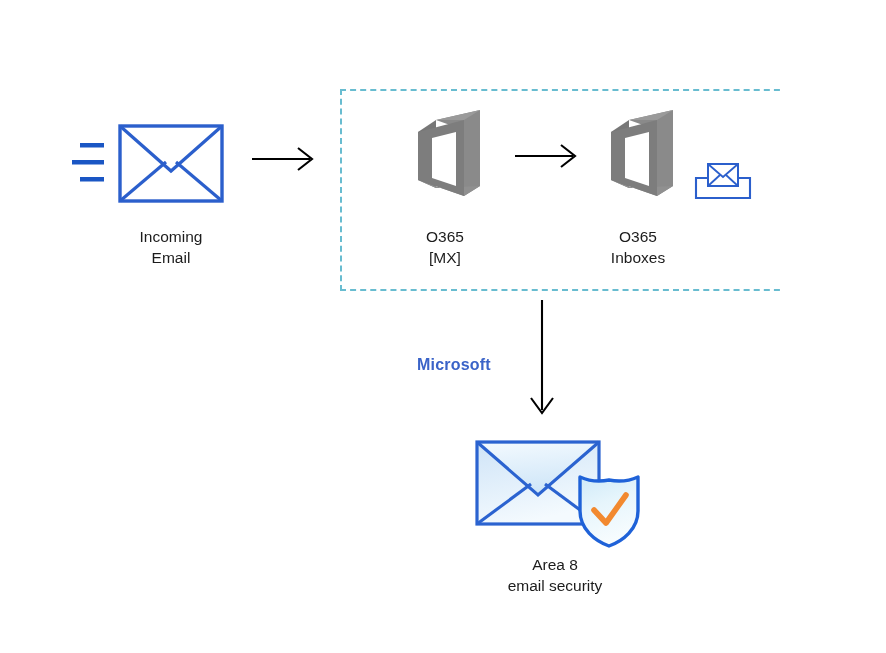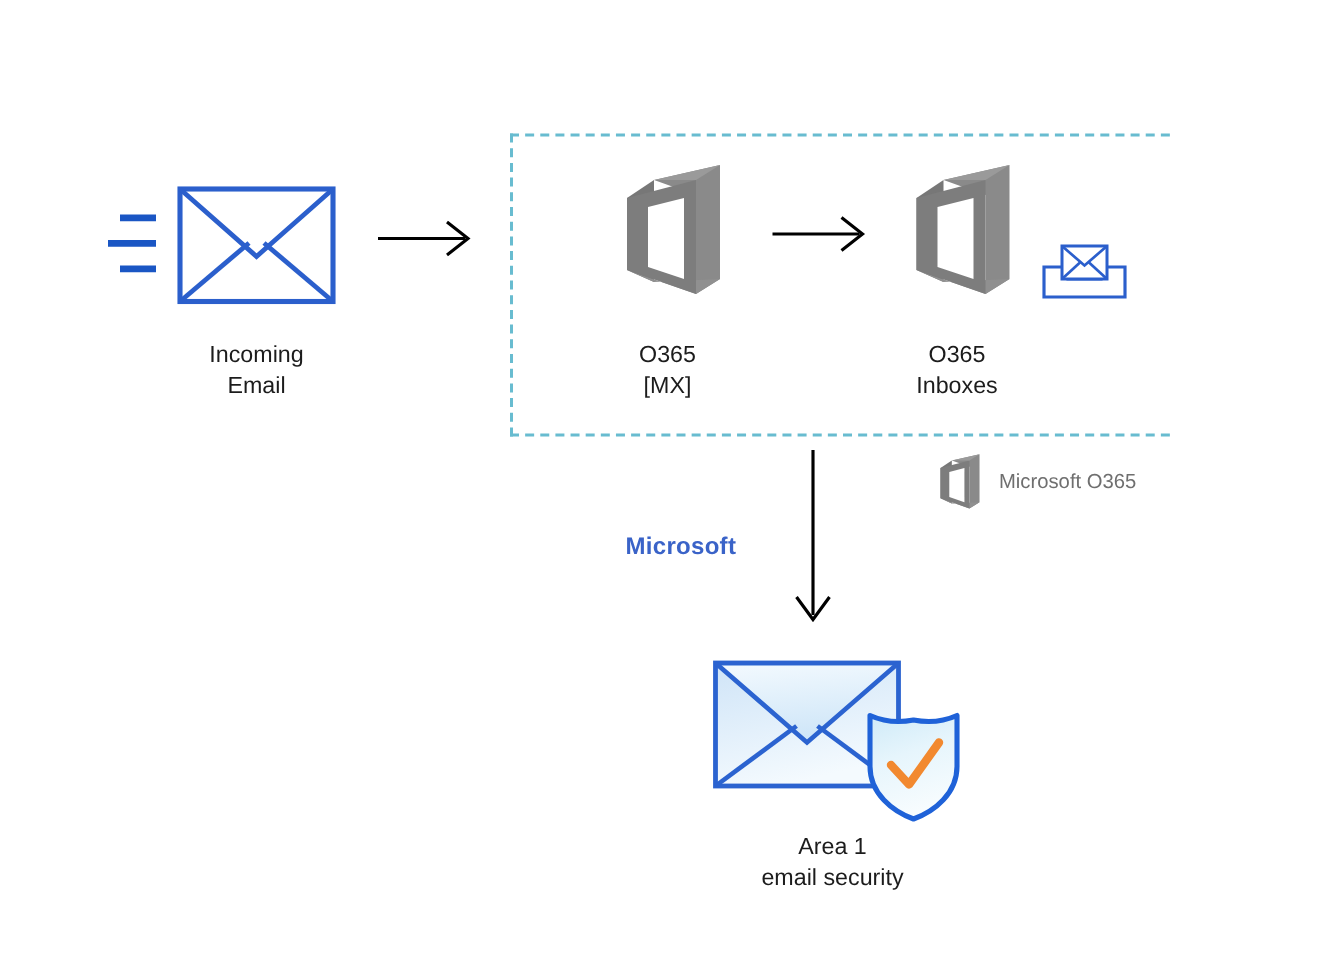--- a/index.html
+++ b/index.html
@@ -125,31 +125,20 @@
   <svg class="abs" style="left:692px; top:160px;" width="62" height="42" viewBox="0 0 62 42">
 
     <path d="M4 18 L20 18 L20 26 L42 26 L42 18 L58 18 L58 38 L4 38 Z" fill="#ffffff" stroke="#2b5fcc" stroke-width="2.1" stroke-linejoin="miter"></path>
 
     <rect x="16" y="4" width="30" height="22" fill="#ffffff" stroke="#2b5fcc" stroke-width="2"></rect>
     <path d="M16 4 L31 17 L46 4" fill="none" stroke="#2b5fcc" stroke-width="1.8"></path>
     <path d="M16 26 L28 15" fill="none" stroke="#2b5fcc" stroke-width="1.8"></path>
     <path d="M46 26 L34 15" fill="none" stroke="#2b5fcc" stroke-width="1.8"></path>
   </svg>
 
-  <div class="abs" style="left:620px; top:302px; width:200px; height:44px;">
-    <svg class="abs" style="left:0px; top:0px;" width="40" height="42" viewBox="0 0 82 100">
-      <path d="M28 12 L72 2 L72 78 L56 88 L56 22 Z" fill="#8a8a8a"></path>
-      <path d="M10 24 L28 12 L28 80 L10 72 Z" fill="#777777"></path>
-      <path d="M10 72 L28 80 L72 78 L56 88 Z" fill="#909090"></path>
-      <path d="M10 24 L56 12 L56 88 L10 72 Z" fill="#7d7d7d"></path>
-      <path d="M24 30 L48 24 L48 78 L24 70 Z" fill="#ffffff"></path>
-      <path d="M28 12 L72 2 L56 12 Z" fill="#9a9a9a"></path>
-    </svg>
-    <div class="abs label-legend" style="left:46px; top:11px;">Microsoft O365</div>
-  </div>
 
   <svg class="abs" style="left:522px; top:300px;" width="40" height="120" viewBox="0 0 40 120">
     <line x1="20" y1="0" x2="20" y2="110" stroke="#000000" stroke-width="2.1"></line>
     <path d="M9 98 L20 113 L31 98" fill="none" stroke="#000000" stroke-width="2.1" stroke-linecap="butt" stroke-linejoin="miter"></path>
   </svg>
 
   <div class="abs label-journaling" style="left:417px; top:356px;">Microsoft</div>
 
   <div class="abs" style="left:455px; top:432px; width:200px; height:170px;">
 
@@ -182,17 +171,17 @@
       <path d="M107 45
                C116 49 126 50 136 48
                C146 50 156 49 165 45
                L165 79
                C165 97 150 109 136 114
                C122 109 107 97 107 79 Z" fill="url(#shieldGrad)" stroke="#1f62d8" stroke-width="3.4" stroke-linejoin="round"></path>
 
       <path d="M121 78 L133 91 L153 63" fill="none" stroke="#f2892f" stroke-width="5.6" stroke-linecap="round" stroke-linejoin="round"></path>
     </svg>
 
-    <div class="abs label" style="left:0px; top:122px; width:200px;">Area 1
+    <div class="abs label" style="left:0px; top:122px; width:200px;">Area 8
 email security</div>
   </div>
 
 </div>
 
 </body></html>

